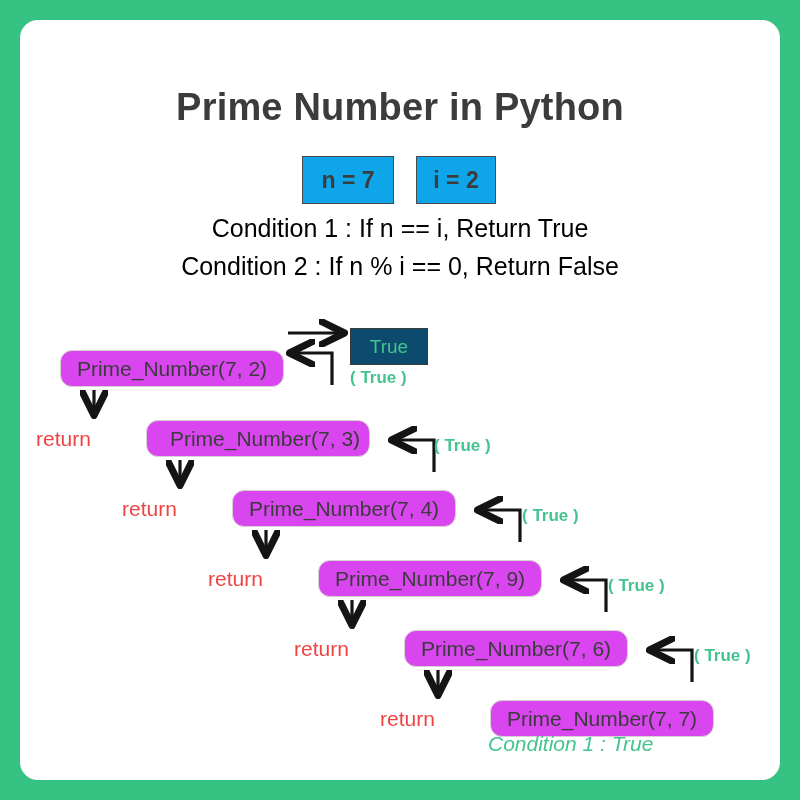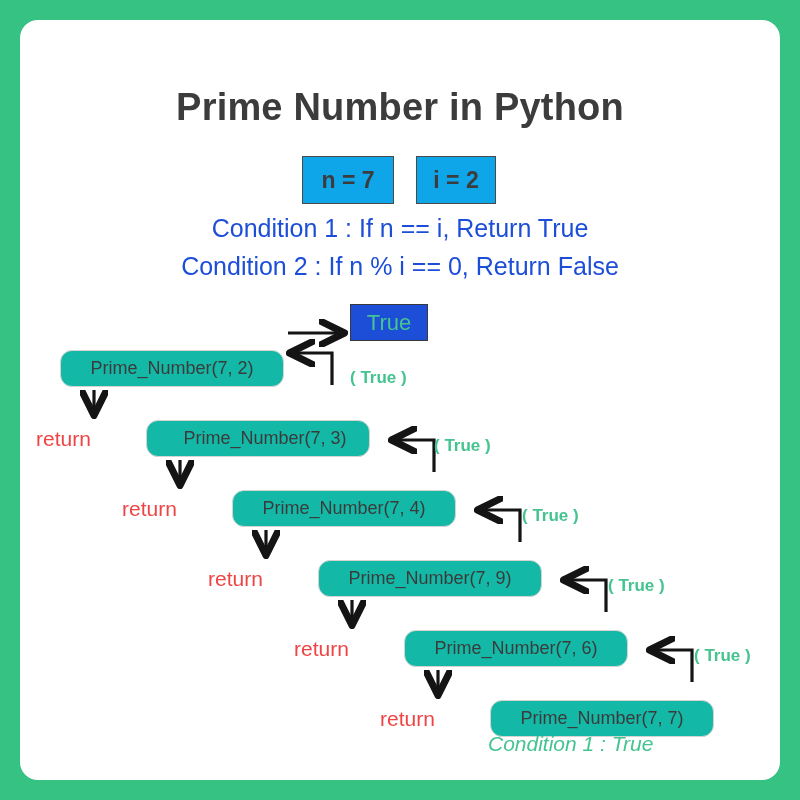--- a/index.html
+++ b/index.html
@@ -29,56 +29,56 @@
     border:1.6px solid #4a4a4a;
     background:#0ea5e9;
     font-size:23px;font-weight:bold;color:#3c3c3c;
     display:flex;align-items:center;justify-content:center;
     box-sizing:border-box;
   }
   #var-n{left:282px;top:136px;width:92px;height:48px;}
   #var-i{left:396px;top:136px;width:80px;height:48px;}
   .cond{
     position:absolute;left:0;width:760px;text-align:center;
-    font-size:25px;color:#1d4ed8;
+    font-size:25px;color:#000000;
   }
   #cond1{top:194px;}
   #cond2{top:232px;}
 
   
   #diagram{position:absolute;left:0;top:0;width:760px;height:760px;}
   .callbox{
     position:absolute;
-    background:#14b8a6;
+    background:#d946ef;
     border:1.3px solid #d6d4d0;
     border-radius:12px;
     height:37px;
     display:flex;align-items:center;justify-content:center;
-    font-size:18px;color:#3b3b3b;
+    font-size:21px;color:#3b3b3b;
     box-sizing:border-box;
     white-space:nowrap;
   }
   .retlbl{
     position:absolute;
     font-size:21px;color:#ef4444;
     white-space:nowrap;
   }
   .truelbl{
     position:absolute;
     font-size:17px;color:#45c391;
     white-space:nowrap;
     font-weight:bold;
   }
   #truebox{
     position:absolute;
-    left:330px;top:284px;width:78px;height:37px;
+    left:330px;top:308px;width:78px;height:37px;
     border:1.5px solid #3a3a3a;
-    background:#1d4ed8;
+    background:#0c4a6e;
     display:flex;align-items:center;justify-content:center;
-    font-size:22px;color:#45c391;
+    font-size:19px;color:#45c391;
     box-sizing:border-box;
   }
   #finalcond{
     position:absolute;
     font-size:21px;color:#45c391;
     left:468px;top:712px;white-space:nowrap;font-style:italic;
   }
   svg.arrows{position:absolute;left:0;top:0;width:760px;height:760px;pointer-events:none;}
 </style>
 </head>

